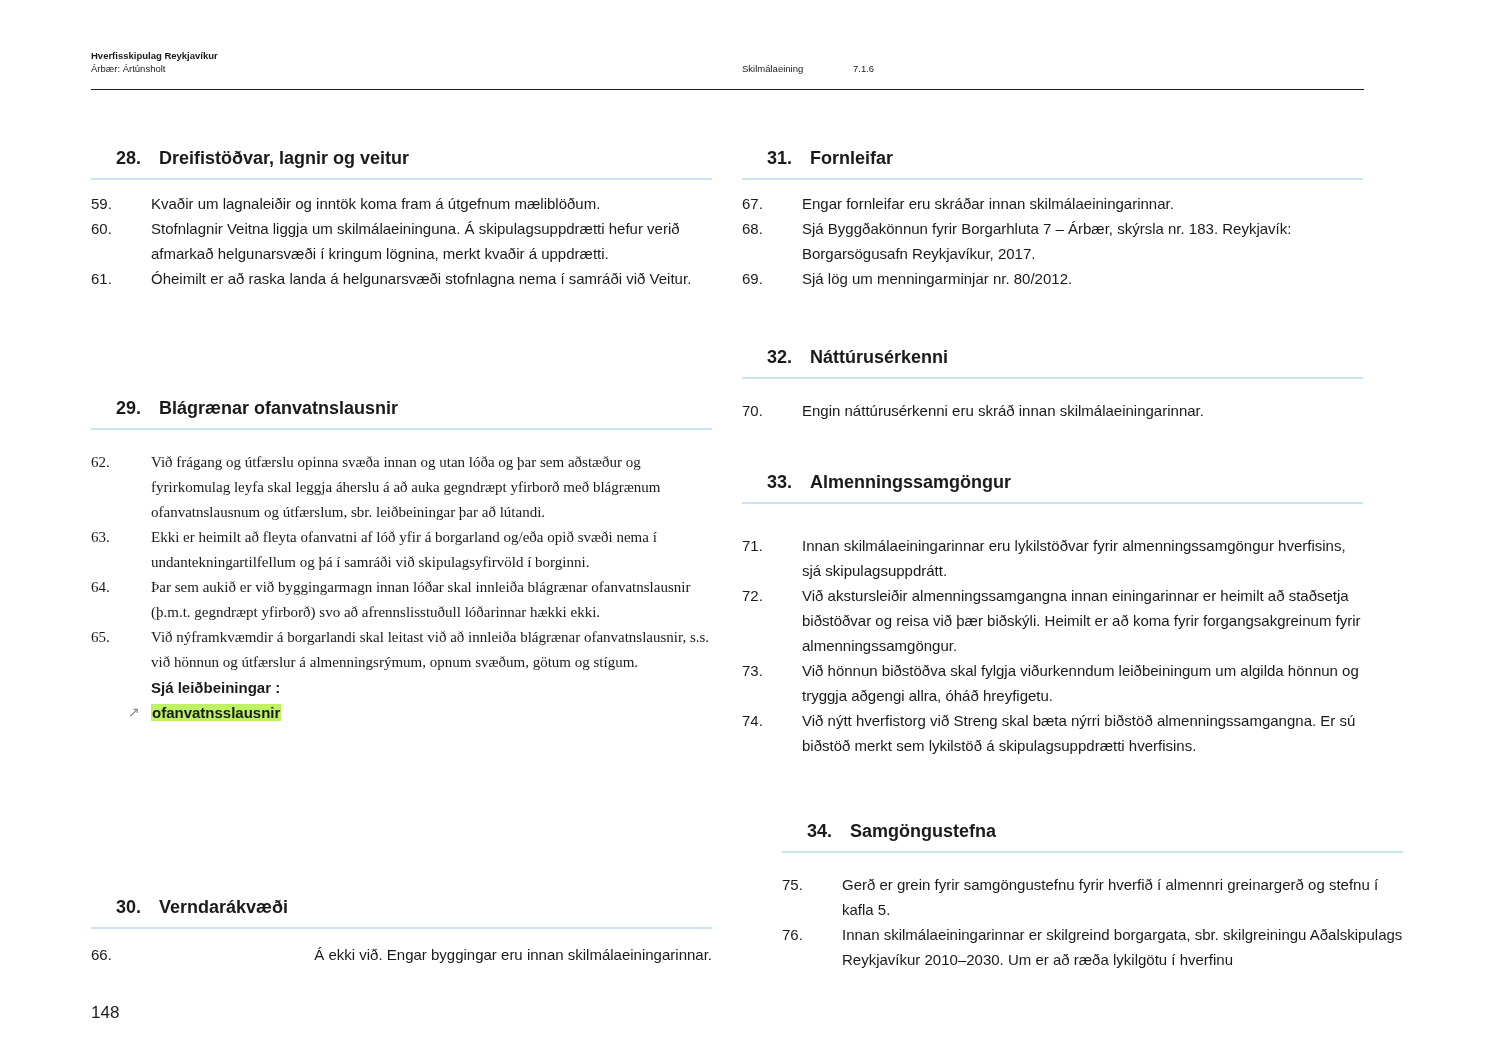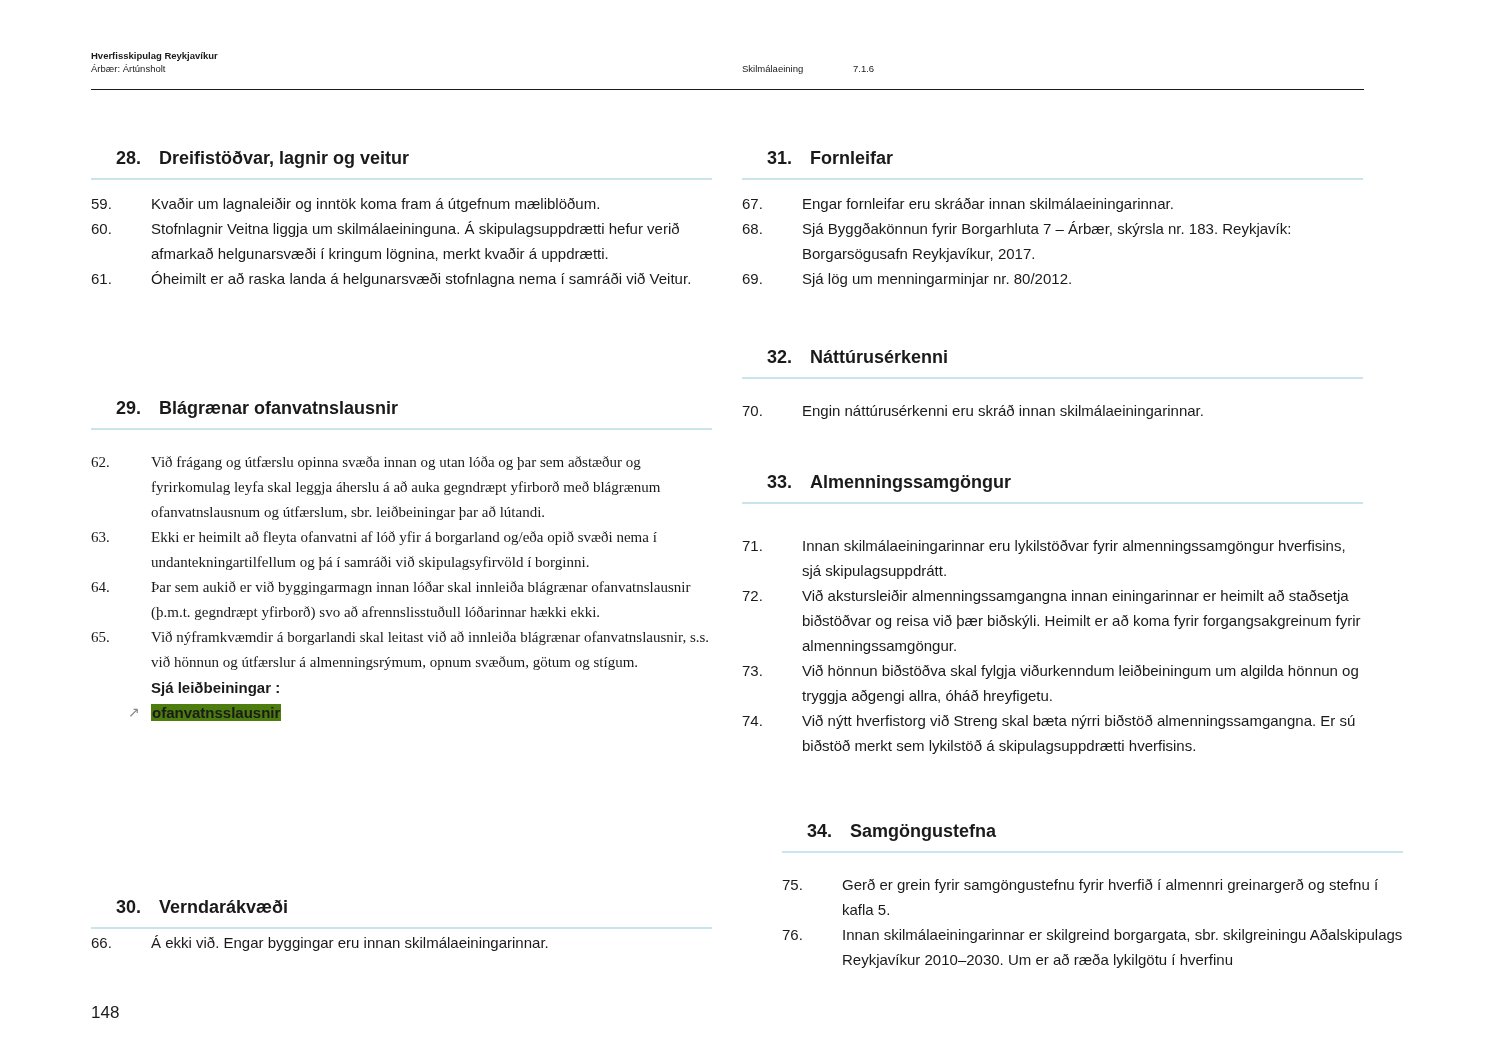--- a/index.html
+++ b/index.html
@@ -18,21 +18,21 @@
   .sec-num { position:absolute; left:25px; top:7px; font-size:18px; font-weight:bold; }
   .sec-title { position:absolute; left:68px; top:7px; font-size:18px; font-weight:bold; }
   .sec-rule { position:absolute; left:0; top:37px; width:621px; height:2px; background:#c9e3ef; }
   .items { margin-top:10px; }
   .item { position:relative; font-size:15px; line-height:25px; padding-left:60px; }
   .item-num { position:absolute; left:0; top:0; }
   .item-text { display:block; padding-left:0; }
   .see { position:relative; padding-left:60px; font-size:15px; line-height:25px; font-weight:bold; }
   .see-link { position:relative; padding-left:60px; font-size:15px; line-height:25px; font-weight:bold; }
   .see-link .arrow { position:absolute; left:37px; top:0; color:#888; font-weight:normal; font-size:14px; }
-  .see-link .link { background:#4d7c0f; padding:0 1px; }
+  .see-link .link { background:#bef264; padding:0 1px; }
   .page-num { position:absolute; left:91px; top:1003px; font-size:17px; }
 </style>
 </head>
 <body>
 
 <div>
   <div class="hdr-title">Hverfisskipulag Reykjavíkur</div>
   <div class="hdr-sub">Árbær: Ártúnsholt</div>
   <div class="hdr-section">Skilmálaeining</div>
   <div class="hdr-num">7.1.6</div>
@@ -93,21 +93,21 @@
       <span class="link">ofanvatnsslausnir</span>
     </div>
   </div>
 
   <div class="section" style="top:890px;">
     <div class="sec-head">
       <span class="sec-num">30.</span>
       <span class="sec-title">Verndarákvæði</span>
       <div class="sec-rule"></div>
     </div>
-    <div class="items" style="margin-top:0;">
+    <div class="items" style="margin-top:12px;text-align:right;">
       <div class="item">
           <span class="item-num">66.</span>
           <span class="item-text">Á ekki við. Engar byggingar eru innan skilmálaeiningarinnar.</span>
         </div>
     </div>
   </div>
 </div>
 
 <div class="col right">
 

